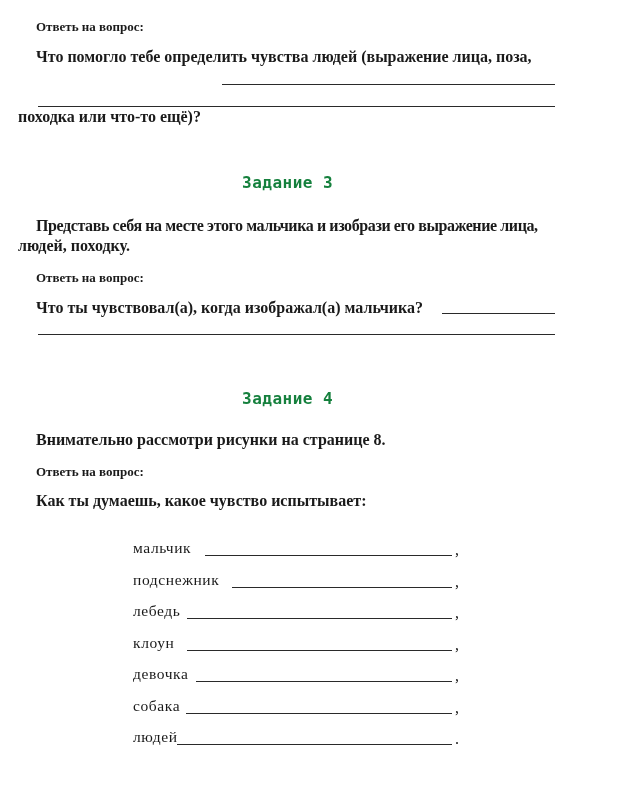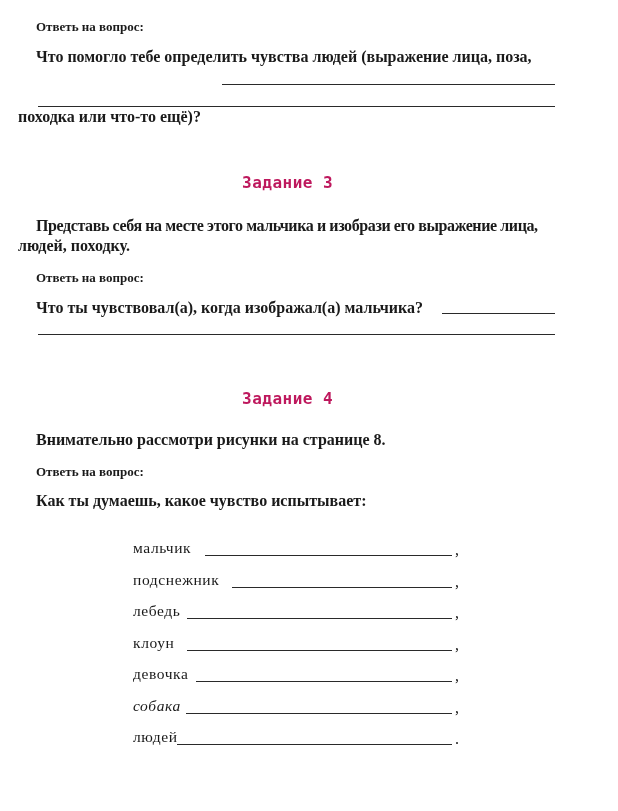--- a/index.html
+++ b/index.html
@@ -7,21 +7,21 @@
     width: 618px; height: 811px; position: relative; overflow: hidden;
     font-family: "Liberation Serif", "DejaVu Serif", serif;
     color: #1a1a1a;
   }
   .abs { position: absolute; }
   .bold { font-weight: bold; font-size: 13px; }
   .txt { font-size: 16px; line-height: 22px; white-space: nowrap; font-weight: bold; }
   .line { position: absolute; height: 0; border-bottom: 1.3px solid #2a2a2a; }
   .heading {
     font-family: "DejaVu Sans Mono", monospace; font-weight: bold;
-    font-size: 16px; letter-spacing: 0.5px; color: #be185d;
+    font-size: 16px; letter-spacing: 0.5px; color: #15803d;
   }
   .item-label { position: absolute; font-size: 15.5px; letter-spacing: 0.6px; left: 133px; }
   .punct { position: absolute; font-size: 16px; left: 455px; }
 </style>
 </head>
 <body>
 
 <div class="abs bold" style="left:36px; top:19px;">Ответь на вопрос:</div>
 <div class="abs txt" style="left:36px; top:46px;">Что помогло тебе определить чувства людей (выражение лица, поза,</div>
 <div class="abs txt" style="left:18px; top:66px;margin-top:40px;">походка или что-то ещё)?</div>
@@ -55,20 +55,20 @@
   <div class="punct" style="top:604px;">,</div>
 
   <div class="item-label" style="top:634px;">клоун</div>
   <div class="line" style="left:187px; width:265px; top:650px;"></div>
   <div class="punct" style="top:636px;">,</div>
 
   <div class="item-label" style="top:665px;">девочка</div>
   <div class="line" style="left:196px; width:256px; top:681px;"></div>
   <div class="punct" style="top:667px;">,</div>
 
-  <div class="item-label" style="top:697px;font-style:italic;">собака</div>
+  <div class="item-label" style="top:697px;">собака</div>
   <div class="line" style="left:186px; width:266px; top:713px;"></div>
   <div class="punct" style="top:699px;">,</div>
 
   <div class="item-label" style="top:728px;">людей</div>
   <div class="line" style="left:177px; width:275px; top:744px;"></div>
   <div class="punct" style="top:730px;">.</div>
 </div>
 
 </body></html>

